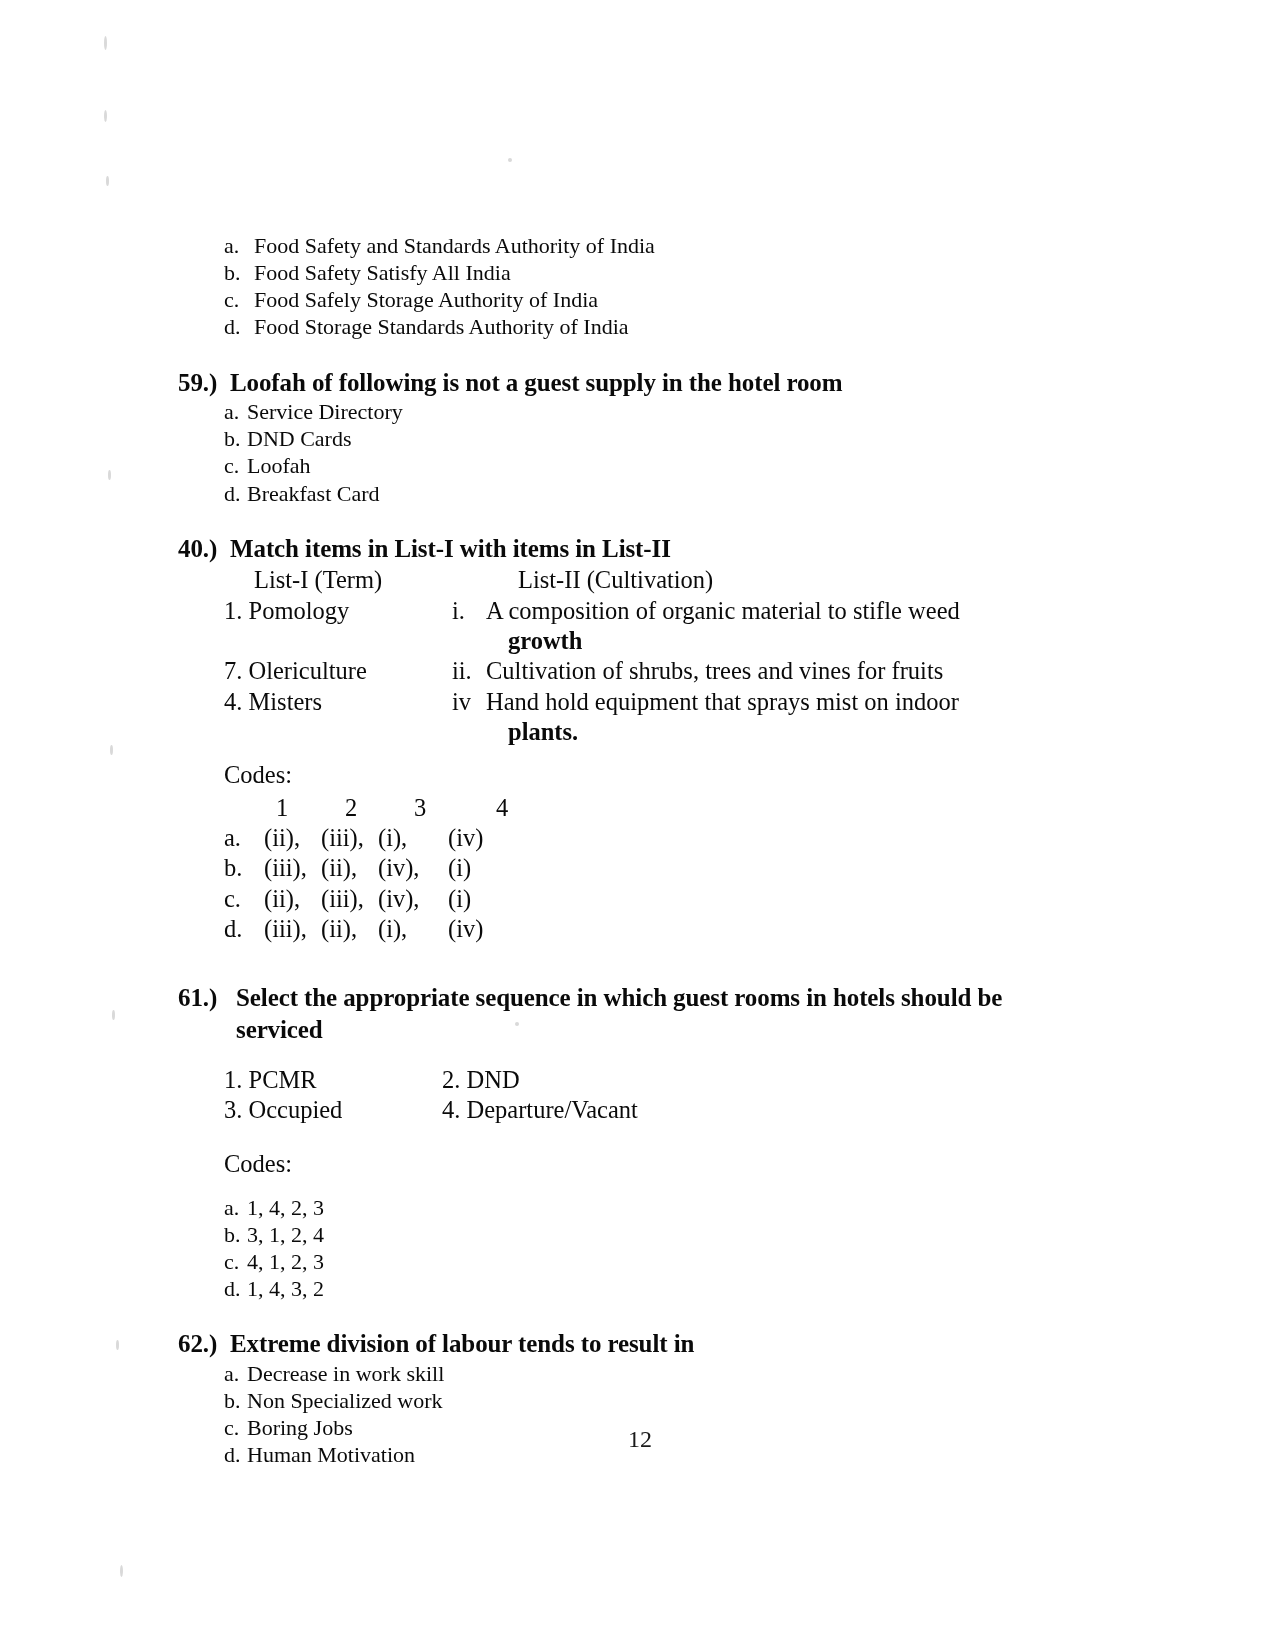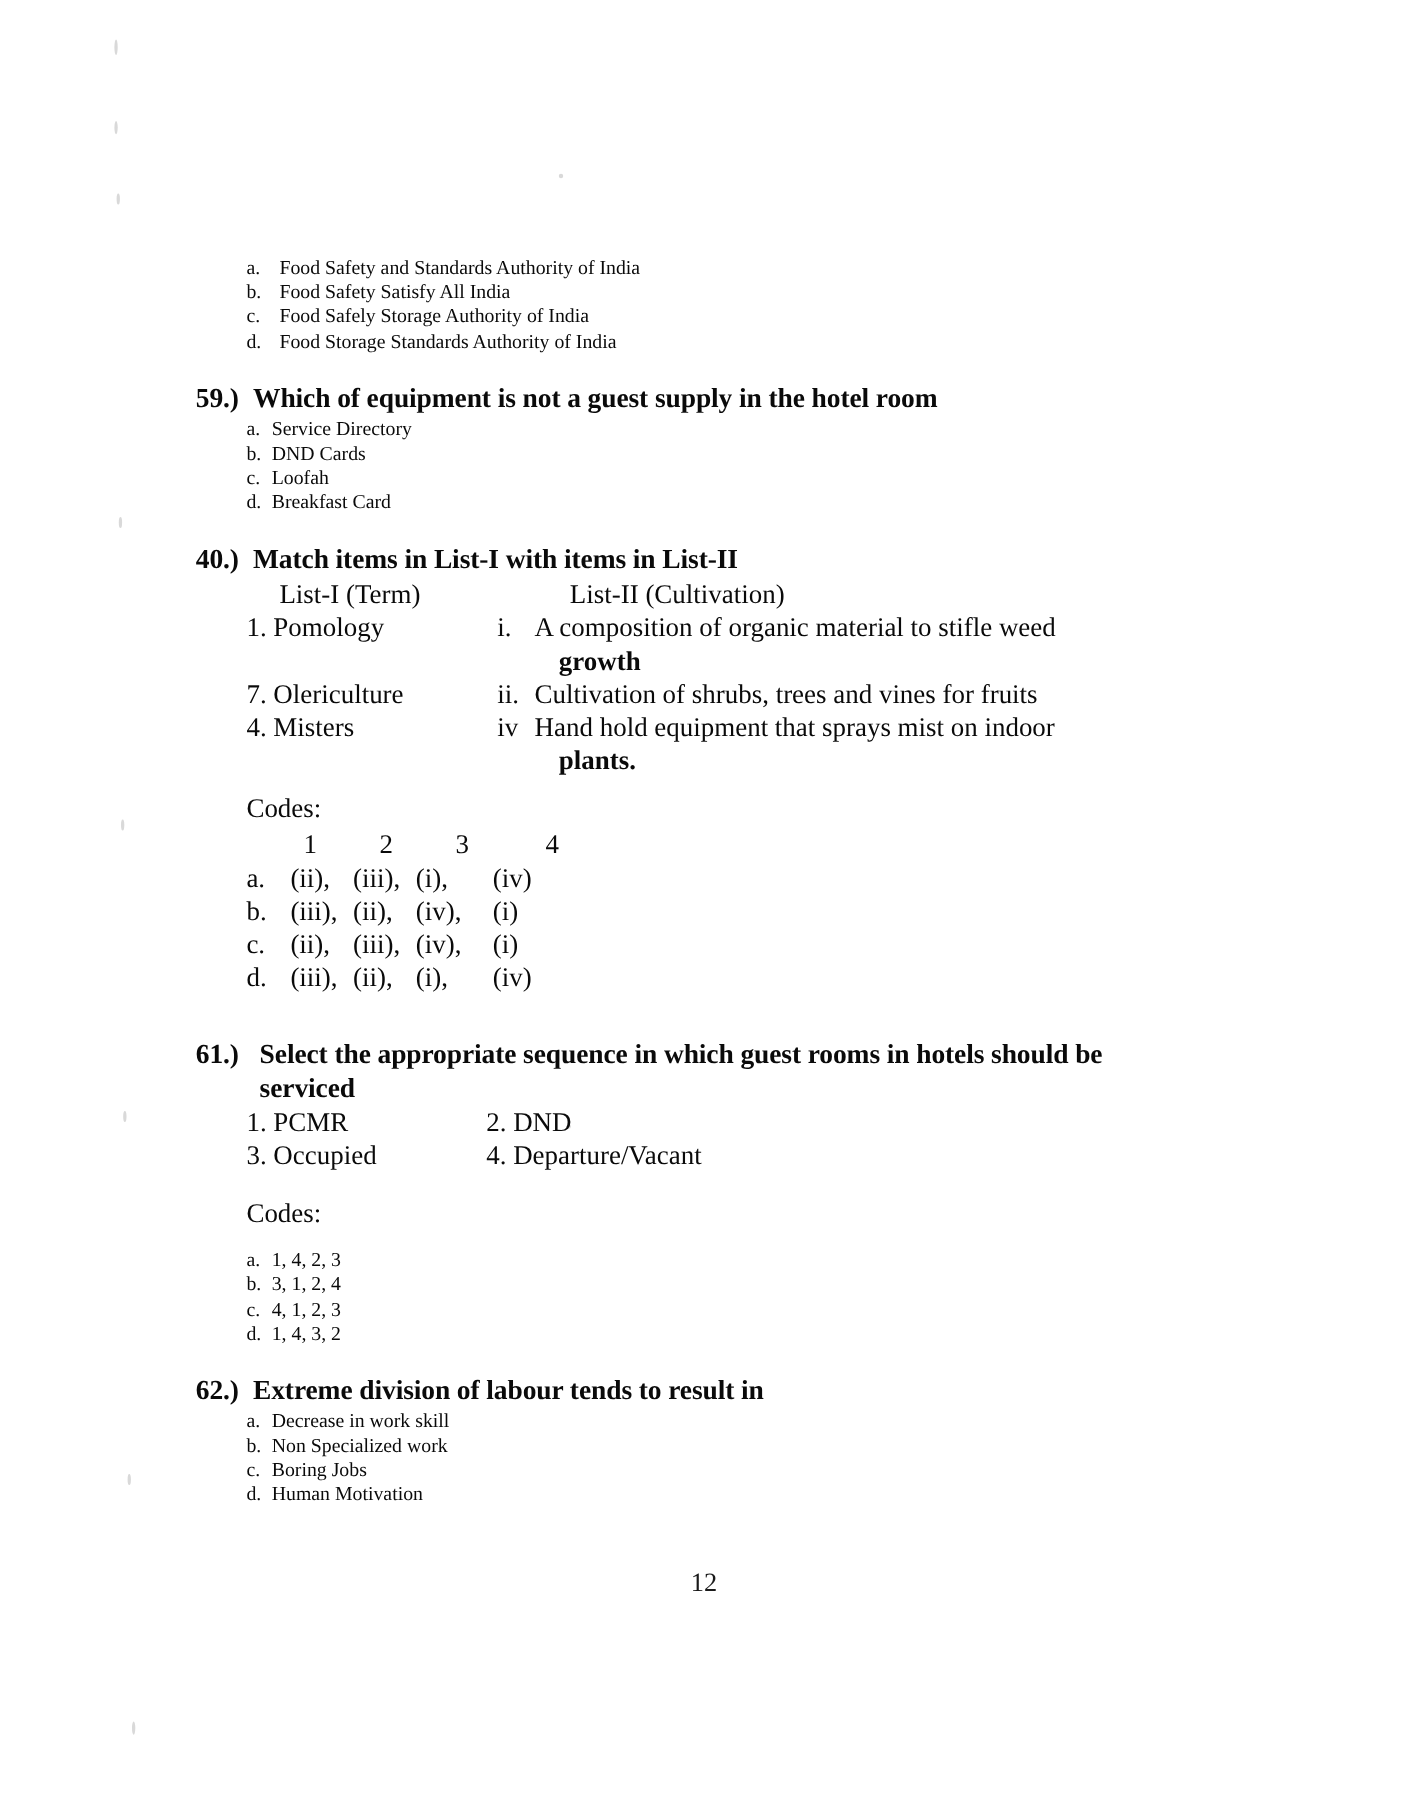--- a/index.html
+++ b/index.html
@@ -42,21 +42,21 @@
     flex: 1 1 auto;
     font-weight: bold;
   }
 
   .opt-list {
     list-style: none;
     margin: 0;
     padding: 0;
   }
   .opt-item {
-    font-size: 18px;
+    font-size: 22px;
     line-height: 1.235;
     white-space: nowrap;
   }
   .opt-item .lbl { display: inline-block; }
 
   
   .top-options .opt-item {
     padding-left: 46px;
   }
   .top-options .opt-item .lbl {
@@ -135,21 +135,21 @@
   .codes-row .c-lbl { width: 40px; flex: 0 0 auto; }
   .codes-row .c-col { width: 57px; flex: 0 0 auto; }
   .codes-row .c-col.c3 { width: 70px; }
   .codes-row.header .c-lbl { width: 40px; }
   .codes-row.header .c-col { text-align: left; padding-left: 12px; }
   .codes-row.header .c-col.c3 { padding-left: 12px; }
 
   
   .seq-wrap {
     padding-left: 46px;
-    margin-top: 0;
+    margin-top: 20px;
   }
   .seq-row {
     display: flex;
     font-size: 24.5px;
     line-height: 1.235;
   }
   .seq-row .s-a { width: 218px; flex: 0 0 auto; white-space: nowrap; }
   .seq-row .s-b { flex: 1 1 auto; white-space: nowrap; }
 
   .codes-label2 {
@@ -214,21 +214,21 @@
       <li class="opt-item">
         <span class="lbl">d.</span><span>Food Storage Standards Authority of India</span>
       </li>
     </ul>
 
     <div class="spacer-md"></div>
 
     <div>
       <div class="qnum-block">
         <span class="qnum">59.)</span>
-        <span class="qtext">Which of equipment is not a guest supply in the hotel room</span>
+        <span class="qtext">Loofah of following is not a guest supply in the hotel room</span>
       </div>
       <ul class="opt-list q-options">
         <li class="opt-item">
           <span class="lbl">a.</span><span>Service Directory</span>
         </li>
         <li class="opt-item">
           <span class="lbl">b.</span><span>DND Cards</span>
         </li>
         <li class="opt-item">
           <span class="lbl">c.</span><span>Loofah</span>

